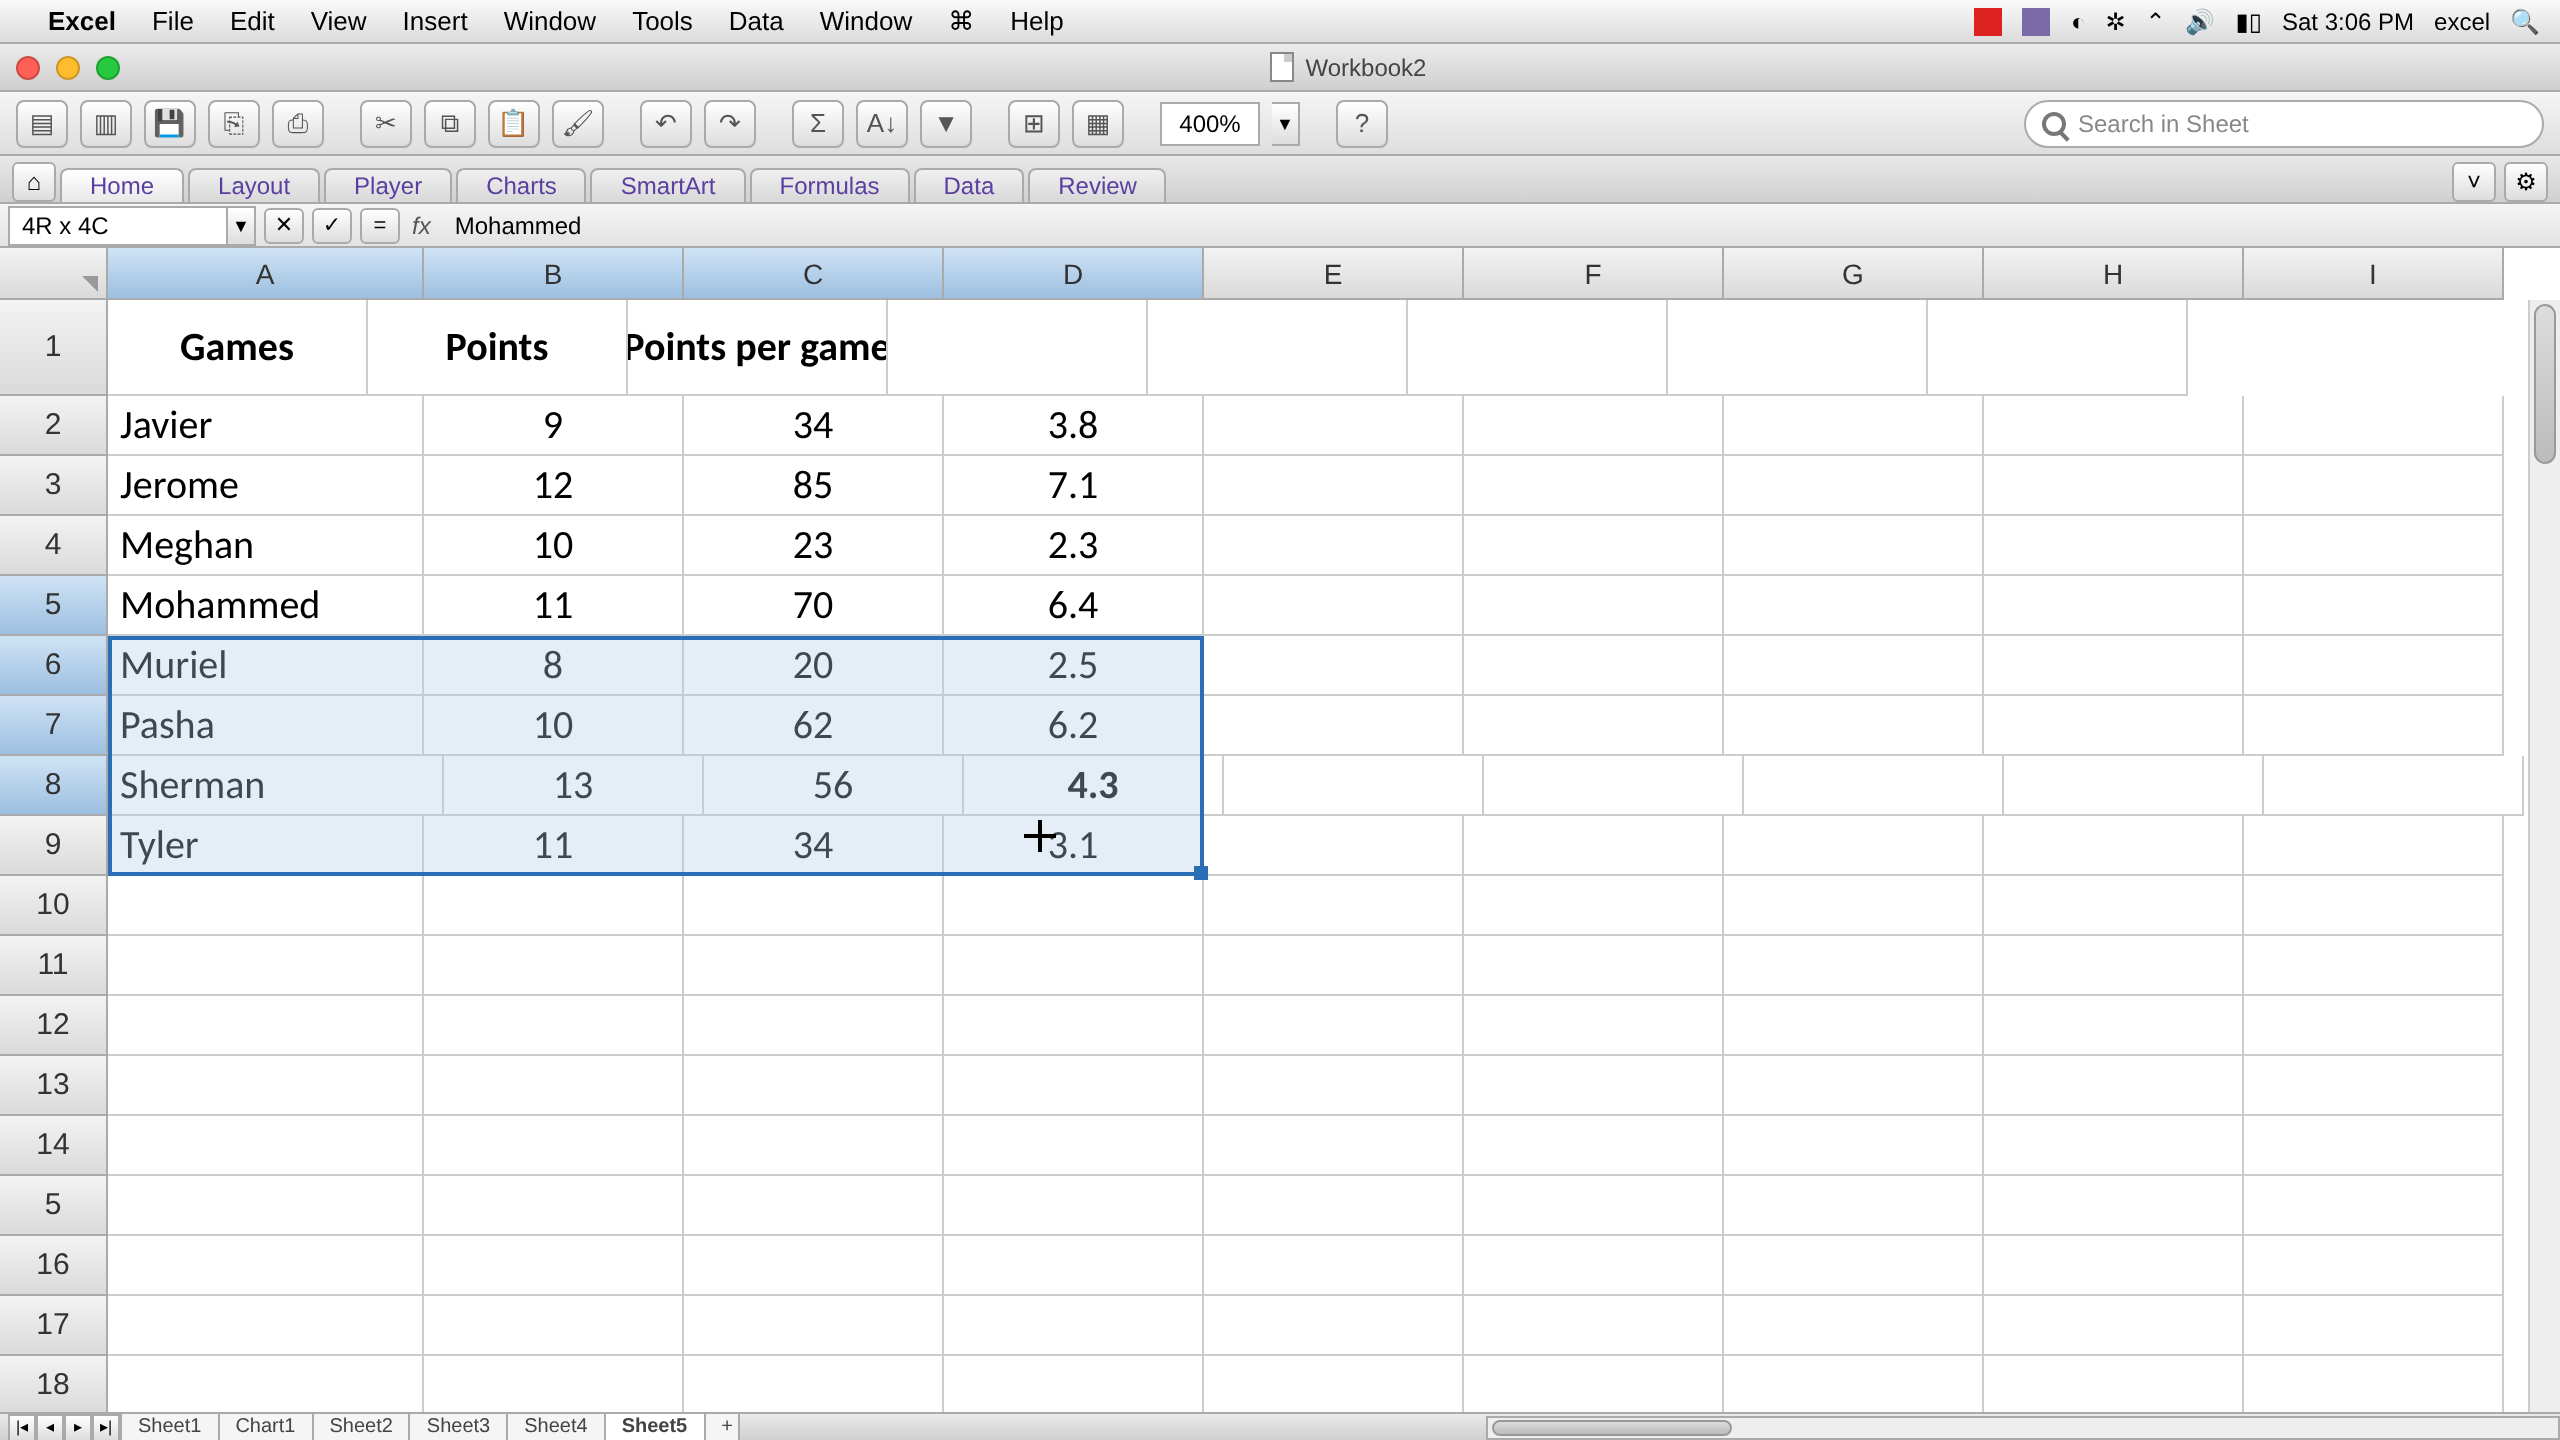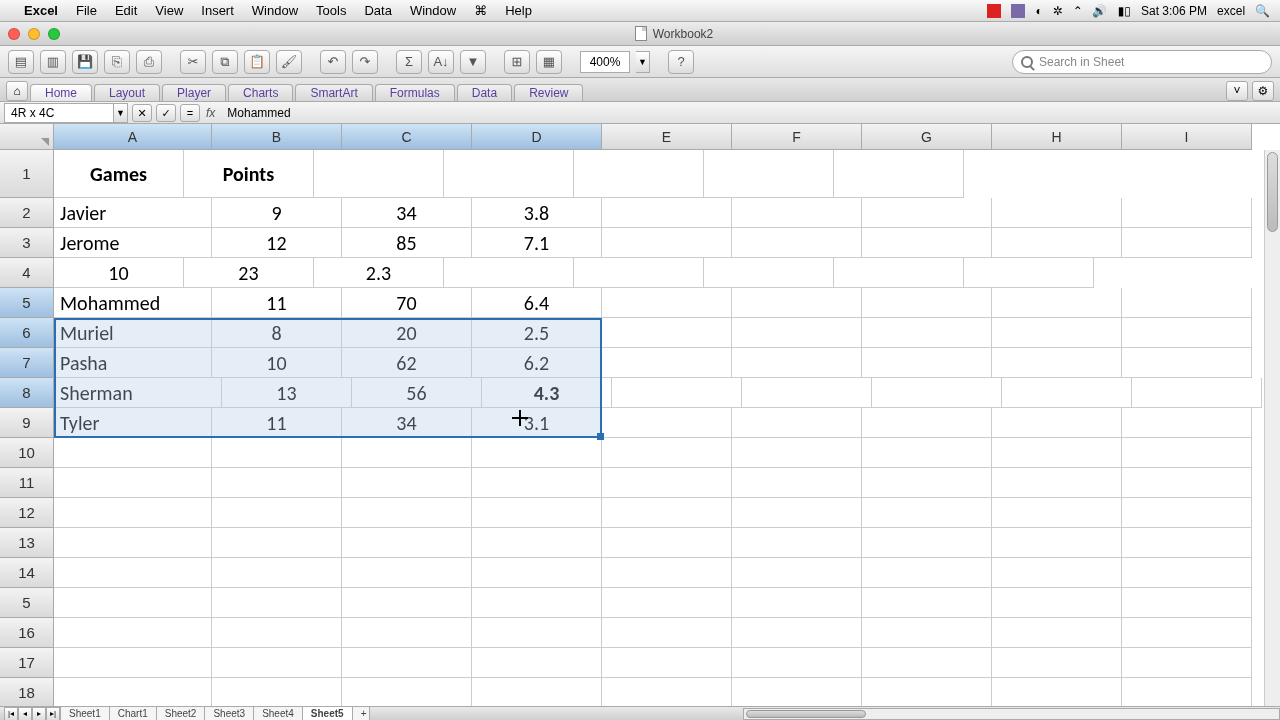--- a/index.html
+++ b/index.html
@@ -215,20 +215,21 @@
       <div class="rh">14</div>
       <div class="rh">5</div>
       <div class="rh">16</div>
       <div class="rh">17</div>
       <div class="rh">18</div>
     </div>
   <div class="cells" id="cells">
     <div class="row hdr">
         <div class="cell hdr center" style="width: 130px;">Games</div>
         <div class="cell hdr center" style="width: 130px;">Points</div>
+        <div class="cell hdr center" style="width: 130px;">Points per game</div>
         <div class="cell hdr" style="width: 130px;"></div>
         <div class="cell hdr" style="width: 130px;"></div>
         <div class="cell hdr" style="width: 130px;"></div>
         <div class="cell hdr" style="width: 130px;"></div>
         <div class="cell hdr" style="width: 130px;"></div>
       </div>
       <div class="row">
         <div class="cell" style="width: 158px;">Javier</div>
         <div class="cell center" style="width: 130px;">9</div>
         <div class="cell center" style="width: 130px;">34</div>
@@ -244,20 +245,21 @@
         <div class="cell center" style="width: 130px;">12</div>
         <div class="cell center" style="width: 130px;">85</div>
         <div class="cell center" style="width: 130px;">7.1</div>
         <div class="cell" style="width: 130px;"></div>
         <div class="cell" style="width: 130px;"></div>
         <div class="cell" style="width: 130px;"></div>
         <div class="cell" style="width: 130px;"></div>
         <div class="cell" style="width: 130px;"></div>
       </div>
       <div class="row">
+        <div class="cell" style="width: 158px;">Meghan</div>
         <div class="cell center" style="width: 130px;">10</div>
         <div class="cell center" style="width: 130px;">23</div>
         <div class="cell center" style="width: 130px;">2.3</div>
         <div class="cell" style="width: 130px;"></div>
         <div class="cell" style="width: 130px;"></div>
         <div class="cell" style="width: 130px;"></div>
         <div class="cell" style="width: 130px;"></div>
         <div class="cell" style="width: 130px;"></div>
       </div>
       <div class="row">

